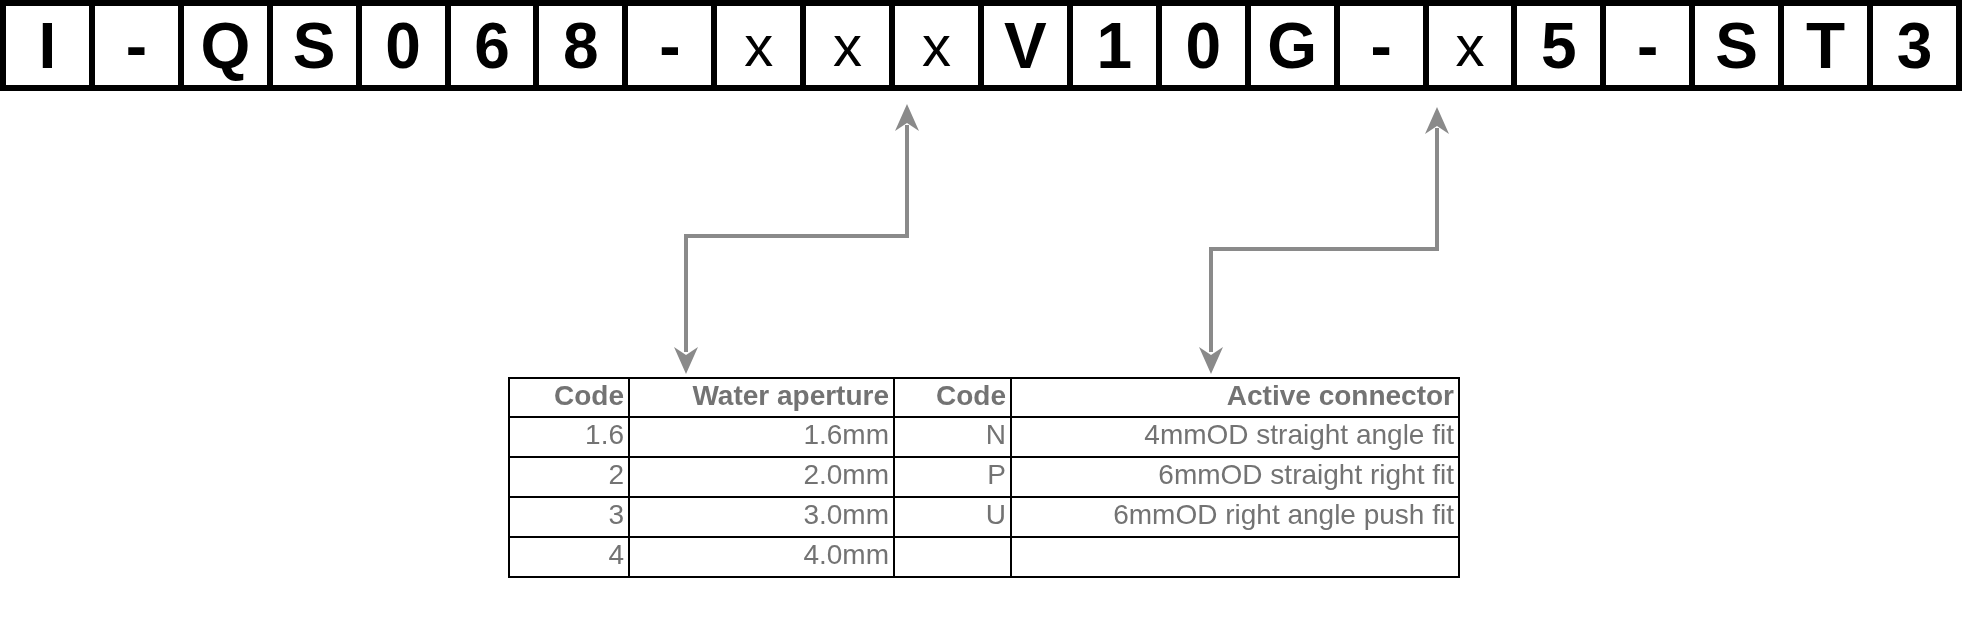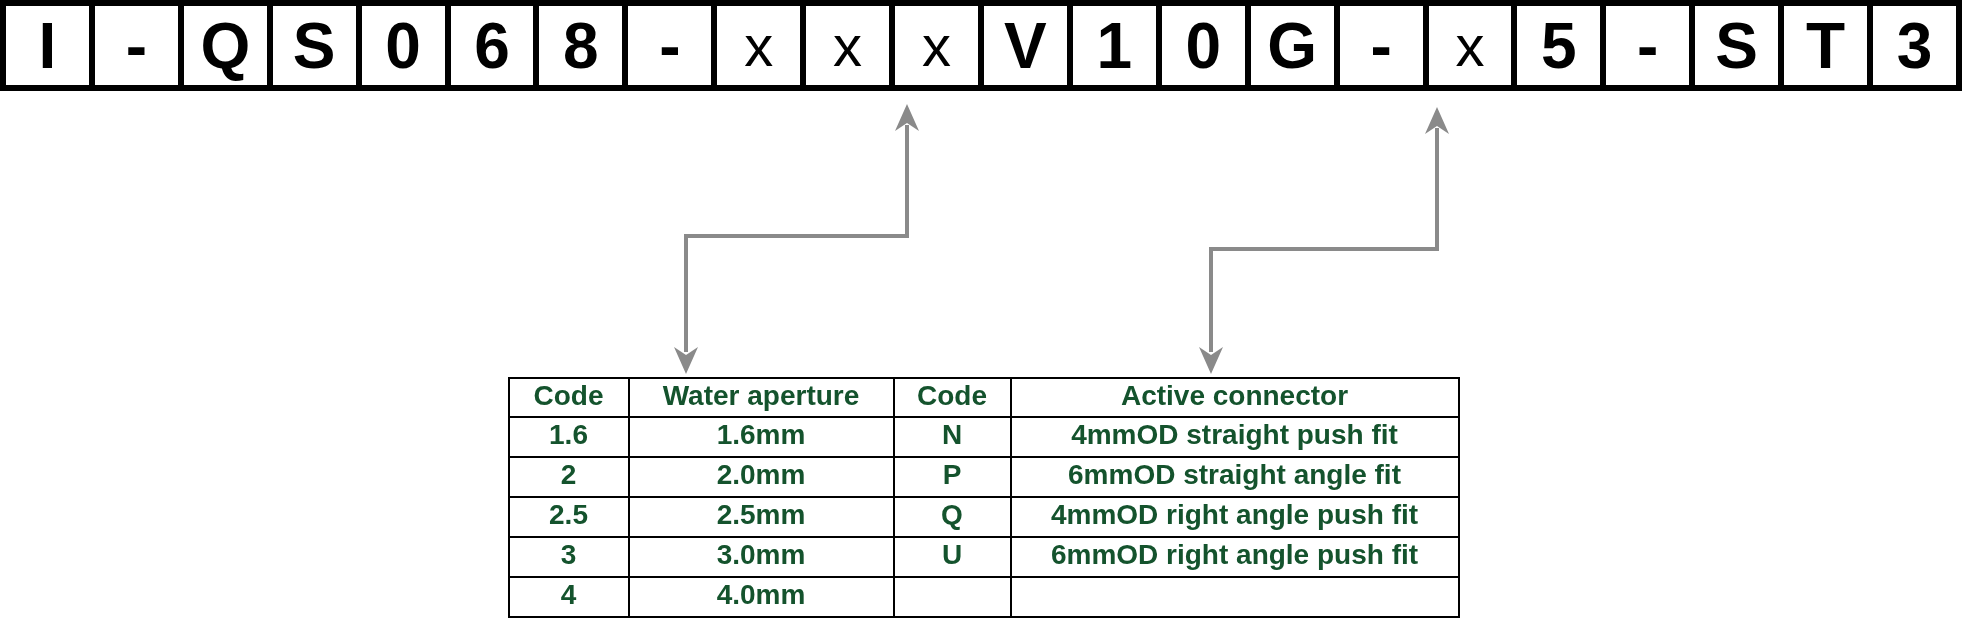--- a/index.html
+++ b/index.html
@@ -46,28 +46,28 @@
     position: absolute; left: 508px; top: 377px;
     border-collapse: collapse;
     table-layout: fixed;
     background: #fff;
   }
   .legend-table th, .legend-table td {
     border: 2px solid #000;
     height: 40px;
     padding: 0 4px 4px 3px;
     font-size: 28px;
-    color: #14532d;
-    text-align: center;
+    color: #737373;
+    text-align: right;
     vertical-align: middle;
     white-space: nowrap;
     overflow: hidden;
   }
   .legend-table th { font-weight: bold; height: 39px; }
-  .legend-table td { font-weight: 700; }
+  .legend-table td { font-weight: 400; }
 </style>
 </head>
 <body>
 
 <div class="canvas">
 
   <div class="code-row">
     <div class="code-cell">I</div>
     <div class="code-cell">-</div>
     <div class="code-cell">Q</div>
@@ -118,33 +118,27 @@
         <th>Water aperture</th>
         <th>Code</th>
         <th>Active connector</th>
       </tr>
     </thead>
     <tbody>
       <tr>
         <td>1.6</td>
         <td>1.6mm</td>
         <td>N</td>
-        <td>4mmOD straight push fit</td>
+        <td>4mmOD straight angle fit</td>
       </tr>
       <tr>
         <td>2</td>
         <td>2.0mm</td>
         <td>P</td>
-        <td>6mmOD straight angle fit</td>
-      </tr>
-      <tr>
-        <td>2.5</td>
-        <td>2.5mm</td>
-        <td>Q</td>
-        <td>4mmOD right angle push fit</td>
+        <td>6mmOD straight right fit</td>
       </tr>
       <tr>
         <td>3</td>
         <td>3.0mm</td>
         <td>U</td>
         <td>6mmOD right angle push fit</td>
       </tr>
       <tr>
         <td>4</td>
         <td>4.0mm</td>

